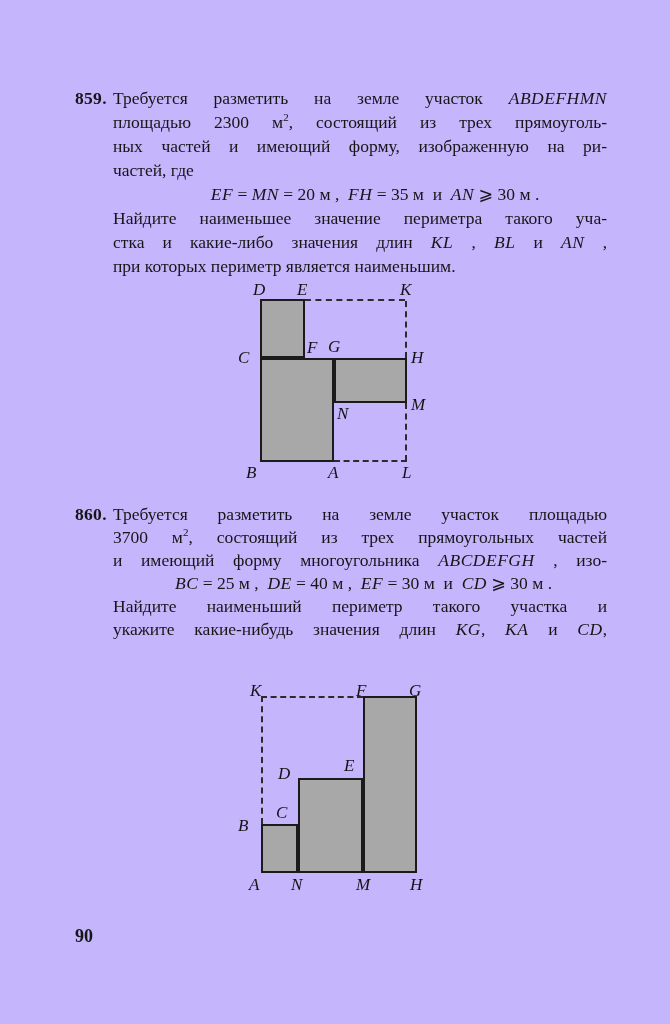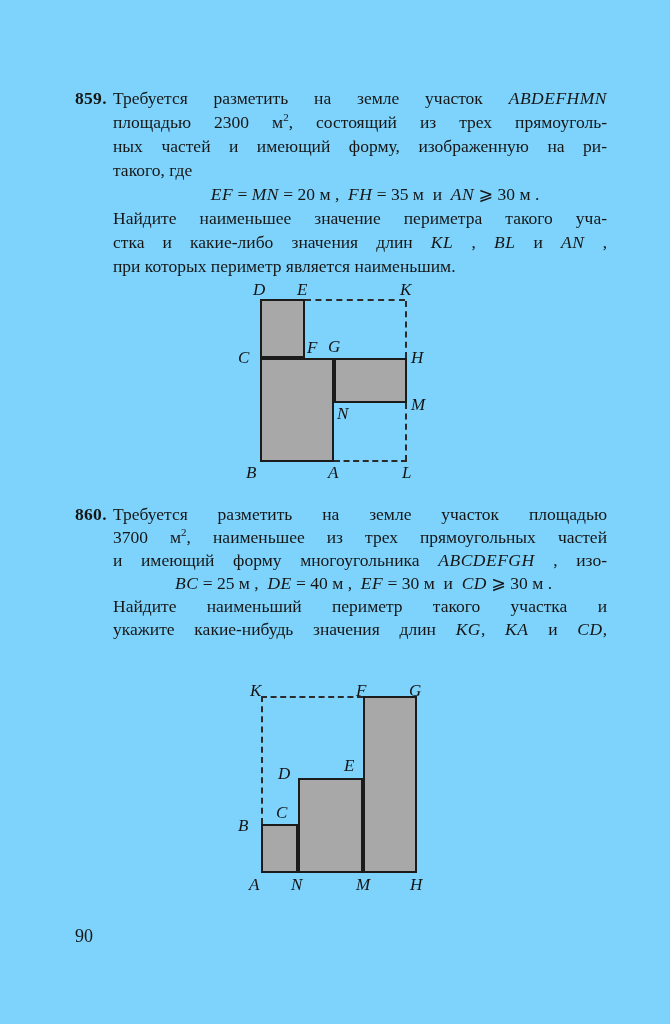--- a/index.html
+++ b/index.html
@@ -1,52 +1,52 @@
 <!DOCTYPE html>
 <html lang="ru"><head>
 <meta charset="utf-8">
 <style>
   html,body{margin:0;padding:0;background:#ffffff;}
   .page{
     position:relative; width:670px; height:1024px; overflow:hidden;
-    background:#7dd3fc; color:#161616;
+    background:#c4b5fd; color:#161616;
     font-family:"Liberation Serif","DejaVu Serif",serif;
     font-size:17.5px; line-height:24px;
   }
   .prob{position:absolute; left:75px; width:548px;}
   .pnum{position:absolute; left:0; top:0; font-weight:bold; letter-spacing:0.3px;}
   .ptext{margin-left:38px; width:494px;}
   .ln{height:24px; overflow:visible; white-space:normal;}
   .p860 .ln{height:23px;}
   .ln.j{text-align:justify; text-align-last:justify;}
   .ln.pre{white-space:pre-wrap;text-align:center;}
   .ind30{padding-left:30px; width:464px;}
   .ind7{padding-left:7px; width:487px;font-family:Liberation Serif, serif;}
   .iv{font-style:italic; letter-spacing:0.5px;}
   .sup{font-size:11px; vertical-align:super; line-height:0;}
   
   .fig{position:absolute;}
   .gr{position:absolute; background:#a8a8a8; border:2.5px solid #1b1b1b; box-sizing:border-box;}
   .dh{position:absolute; height:0; border-top:2px dashed #2b2b2b;}
   .dv{position:absolute; width:0; border-left:2px dashed #2b2b2b;}
   .vl{position:absolute; font-style:italic; font-size:17px; line-height:17px; color:#141414; letter-spacing:0.5px;}
-  .pageno{position:absolute; left:75px; top:924px; font-weight:normal; font-size:18px;}
+  .pageno{position:absolute; left:75px; top:924px; font-weight:bold; font-size:18px;}
 </style>
 </head>
 <body>
 
 <div class="page">
 
   <section class="prob" style="top:86px;">
     <span class="pnum">859.</span>
     <div class="ptext">
       <div class="ln j"><span>Требуется разметить на земле участок </span><span class="iv">ABDEFHMN</span></div>
       <div class="ln j"><span>площадью 2300 м</span><span class="sup">2</span><span>, состоящий из трех прямоуголь-</span></div>
       <div class="ln j"><span>ных частей и имеющий форму, изображенную на ри-</span></div>
-      <div class="ln"><span>такого, где</span></div>
+      <div class="ln"><span>частей, где</span></div>
       <div class="ln pre ind30"><span class="iv">EF</span><span> = </span><span class="iv">MN</span><span> = 20 м ,  </span><span class="iv">FH</span><span> = 35 м  и  </span><span class="iv">AN</span><span> ⩾ 30 м .</span></div>
       <div class="ln j"><span>Найдите наименьшее значение периметра такого уча-</span></div>
       <div class="ln j"><span>стка и какие-либо значения длин </span><span class="iv">KL</span><span> , </span><span class="iv">BL</span><span> и </span><span class="iv">AN</span><span> ,</span></div>
       <div class="ln"><span>при которых периметр является наименьшим.</span></div>
     </div>
   </section>
 
   <div class="fig" style="left:230px; top:275px; width:210px; height:205px;">
     <div class="gr" style="left:30px; top:24px; width:45px; height:59px;"></div>
     <div class="gr" style="left:30px; top:83px; width:74px; height:104px;"></div>
@@ -66,21 +66,21 @@
     <span class="vl" style="left:107px; top:130px;">N</span>
     <span class="vl" style="left:16px; top:189px;">B</span>
     <span class="vl" style="left:98px; top:189px;">A</span>
     <span class="vl" style="left:172px; top:189px;">L</span>
   </div>
 
   <section class="prob p860" style="top:502px;">
     <span class="pnum">860.</span>
     <div class="ptext">
       <div class="ln j"><span>Требуется разметить на земле участок площадью</span></div>
-      <div class="ln j"><span>3700 м</span><span class="sup">2</span><span>, наименьшее из трех прямоугольных частей</span></div>
+      <div class="ln j"><span>3700 м</span><span class="sup">2</span><span>, состоящий из трех прямоугольных частей</span></div>
       <div class="ln j"><span>и имеющий форму многоугольника </span><span class="iv">ABCDEFGH</span><span> , изо-</span></div>
       <div class="ln pre ind7"><span class="iv">BC</span><span> = 25 м ,  </span><span class="iv">DE</span><span> = 40 м ,  </span><span class="iv">EF</span><span> = 30 м  и  </span><span class="iv">CD</span><span> ⩾ 30 м .</span></div>
       <div class="ln j"><span>Найдите наименьший периметр такого участка и</span></div>
       <div class="ln j"><span>укажите какие-нибудь значения длин </span><span class="iv">KG</span><span>, </span><span class="iv">KA</span><span> и </span><span class="iv">CD</span><span>,</span></div>
     </div>
   </section>
 
   <div class="fig" style="left:230px; top:675px; width:210px; height:215px;">
     <div class="gr" style="left:31px; top:149px; width:37px; height:49px;"></div>
     <div class="gr" style="left:68px; top:103px; width:65px; height:95px;"></div>

